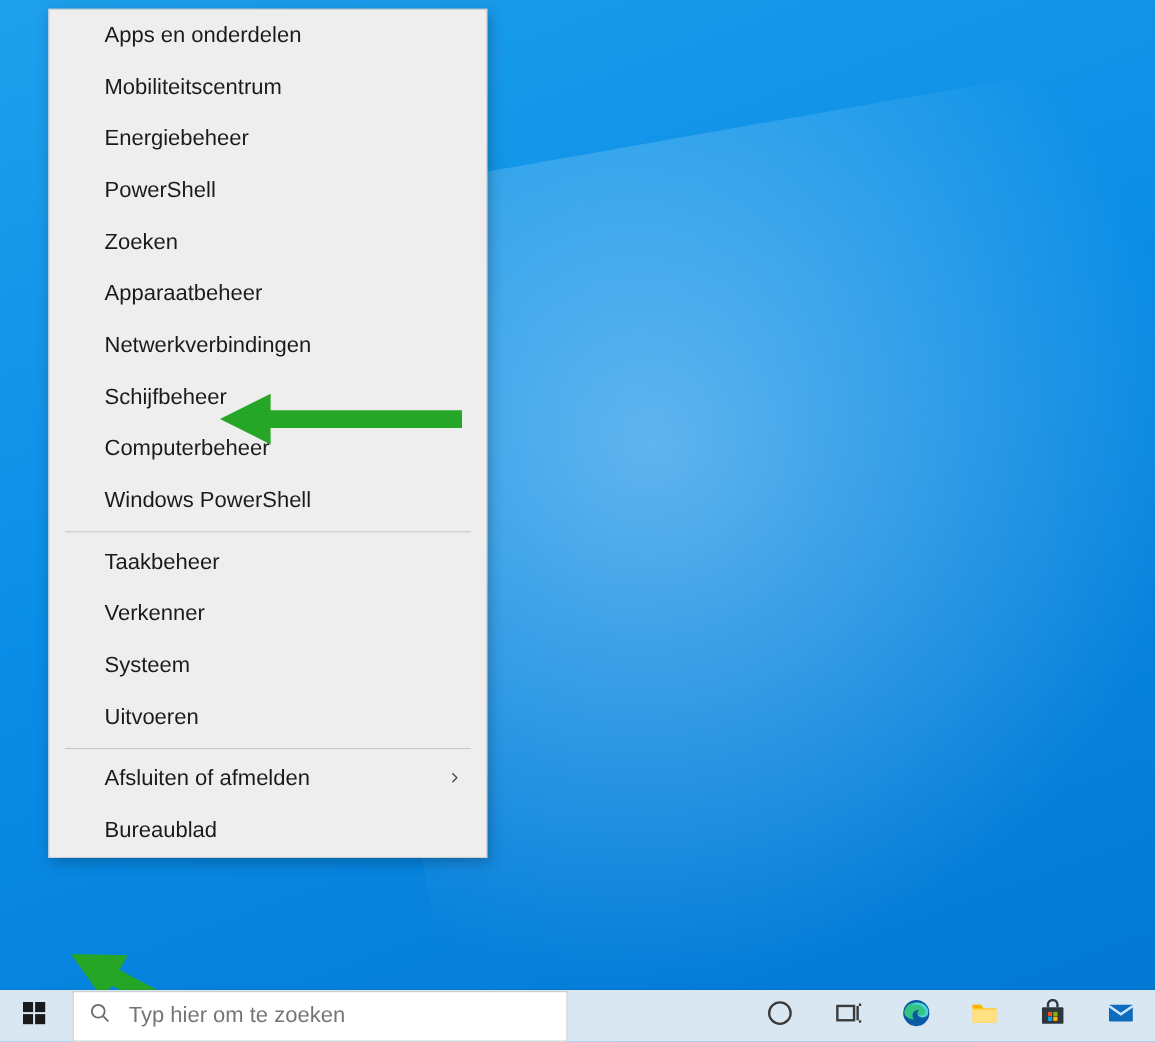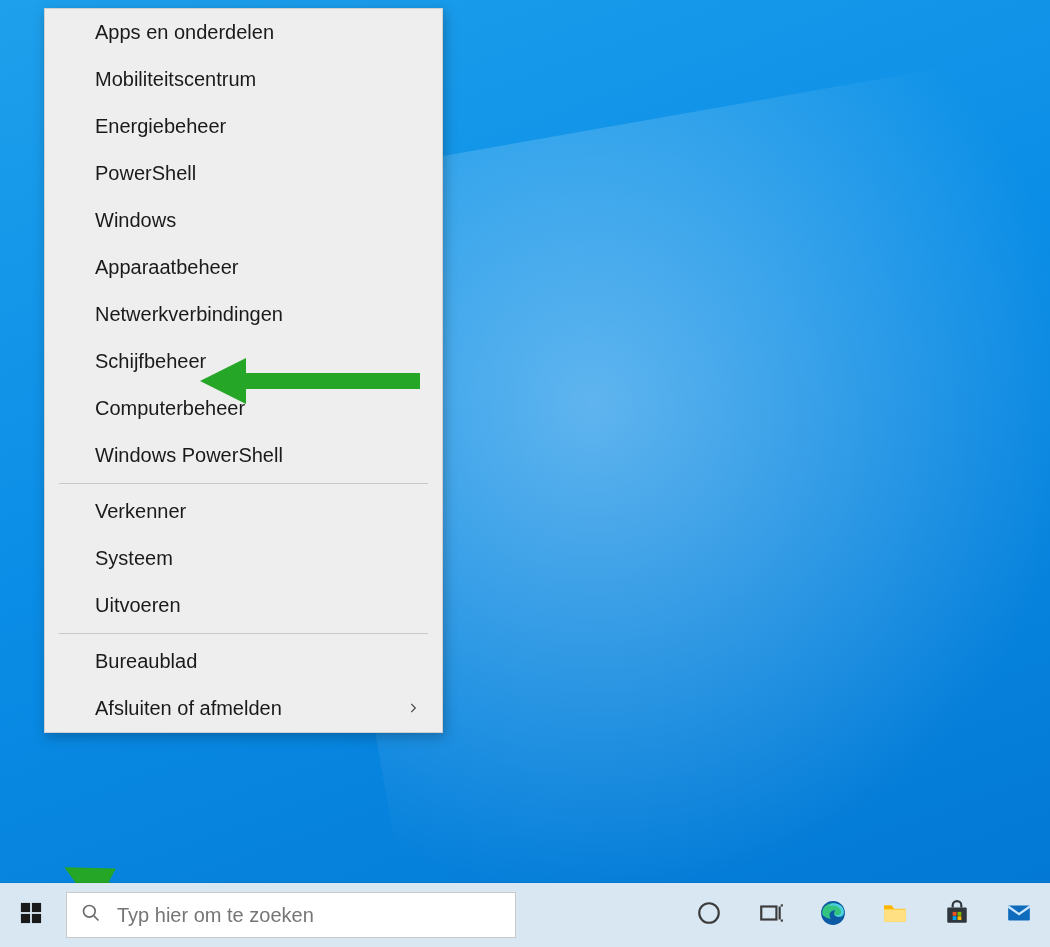--- a/index.html
+++ b/index.html
@@ -23,21 +23,21 @@
     top: 100px;
     width: 900px;
     height: 900px;
     background: radial-gradient(circle at 30% 30%, rgba(255,255,255,0.35), rgba(255,255,255,0) 55%);
     transform: rotate(-10deg);
     pointer-events: none;
   }
   .taskbar {
     position: absolute;
     left: 0; right: 0; bottom: 0;
-    height: 64px;
+    height: 47px;
     background: #d9e7f2;
     display: flex;
     align-items: center;
     box-shadow: 0 -1px 0 rgba(0,0,0,0.05);
   }
   .start-btn {
     width: 62px;
     height: 56px;
     display: flex;
     align-items: center;
@@ -123,63 +123,66 @@
   <div class="ctx-item">
       <span>Mobiliteitscentrum</span>
     </div>
   <div class="ctx-item">
       <span>Energiebeheer</span>
     </div>
   <div class="ctx-item">
       <span>PowerShell</span>
     </div>
   <div class="ctx-item">
-      <span>Windows</span>
+      <span>Zoeken</span>
     </div>
   <div class="ctx-item">
       <span>Apparaatbeheer</span>
     </div>
   <div class="ctx-item">
       <span>Netwerkverbindingen</span>
     </div>
   <div class="ctx-item">
       <span>Schijfbeheer</span>
     </div>
   <div class="ctx-item">
       <span>Computerbeheer</span>
     </div>
   <div class="ctx-item">
       <span>Windows PowerShell</span>
     </div>
 
   <div class="ctx-sep"></div>
 
   <div class="ctx-item">
+      <span>Taakbeheer</span>
+    </div>
+  <div class="ctx-item">
       <span>Verkenner</span>
     </div>
   <div class="ctx-item">
       <span>Systeem</span>
     </div>
   <div class="ctx-item">
       <span>Uitvoeren</span>
     </div>
 
   <div class="ctx-sep"></div>
 
-  <div class="ctx-item">
-      <span>Bureaublad</span>
-    </div>
   <div class="ctx-item">
     <span>Afsluiten of afmelden</span>
     <span class="chev">
       <svg viewBox="0 0 24 24" fill="none" stroke="currentColor" stroke-width="2">
           <polyline points="9 5 16 12 9 19"></polyline>
         </svg>
     </span>
   </div>
+  <div class="ctx-item">
+      <span>Bureaublad</span>
+    </div>
 </div>
 
 <svg class="arrow-overlay" style="left:200px; top:356px;" width="220" height="50" viewBox="0 0 220 50">
   <g fill="#26a626">
     <polygon points="0,25 46,2 46,17 220,17 220,33 46,33 46,48"></polygon>
   </g>
 </svg>
 <svg class="arrow-overlay" style="left:58px; top:858px;" width="110" height="70" viewBox="0 0 110 70">
   <g fill="#26a626" transform="rotate(28 55 35)">
     <polygon points="0,35 46,12 46,27 110,27 110,43 46,43 46,58"></polygon>

